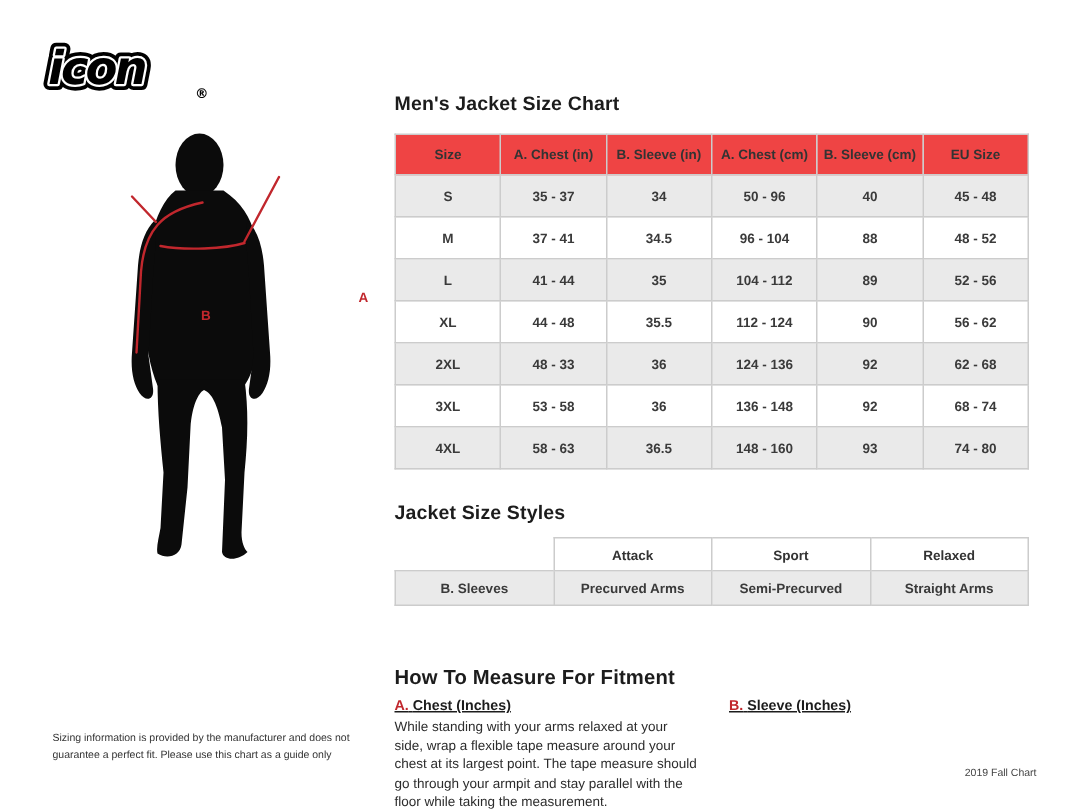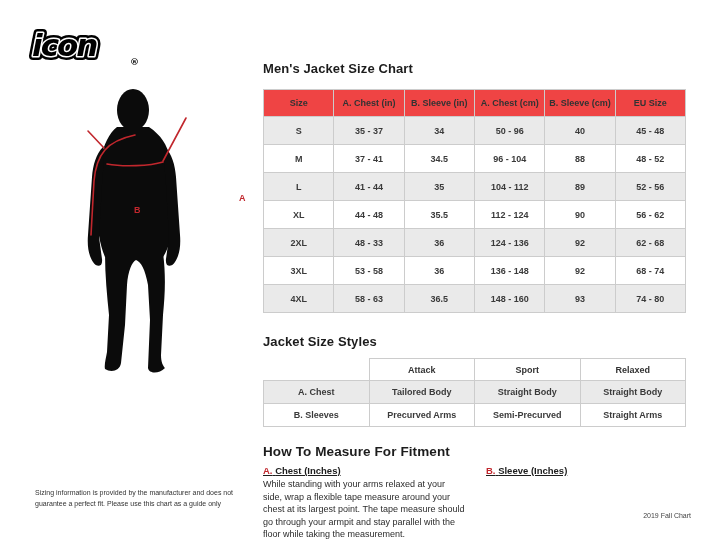--- a/index.html
+++ b/index.html
@@ -163,26 +163,20 @@
   <thead>
     <tr>
         <th class="blank"></th>
         <th>Attack</th>
         <th>Sport</th>
         <th>Relaxed</th>
       </tr>
   </thead>
   <tbody>
       <tr>
-        <td>A. Chest</td>
-        <td>Tailored Body</td>
-        <td>Straight Body</td>
-        <td>Straight Body</td>
-      </tr>
-      <tr>
         <td>B. Sleeves</td>
         <td>Precurved Arms</td>
         <td>Semi-Precurved</td>
         <td>Straight Arms</td>
       </tr>
     </tbody>
 </table>
 
 <div class="sec-title t-measure">How To Measure For Fitment</div>
 <div class="measure-cols">

